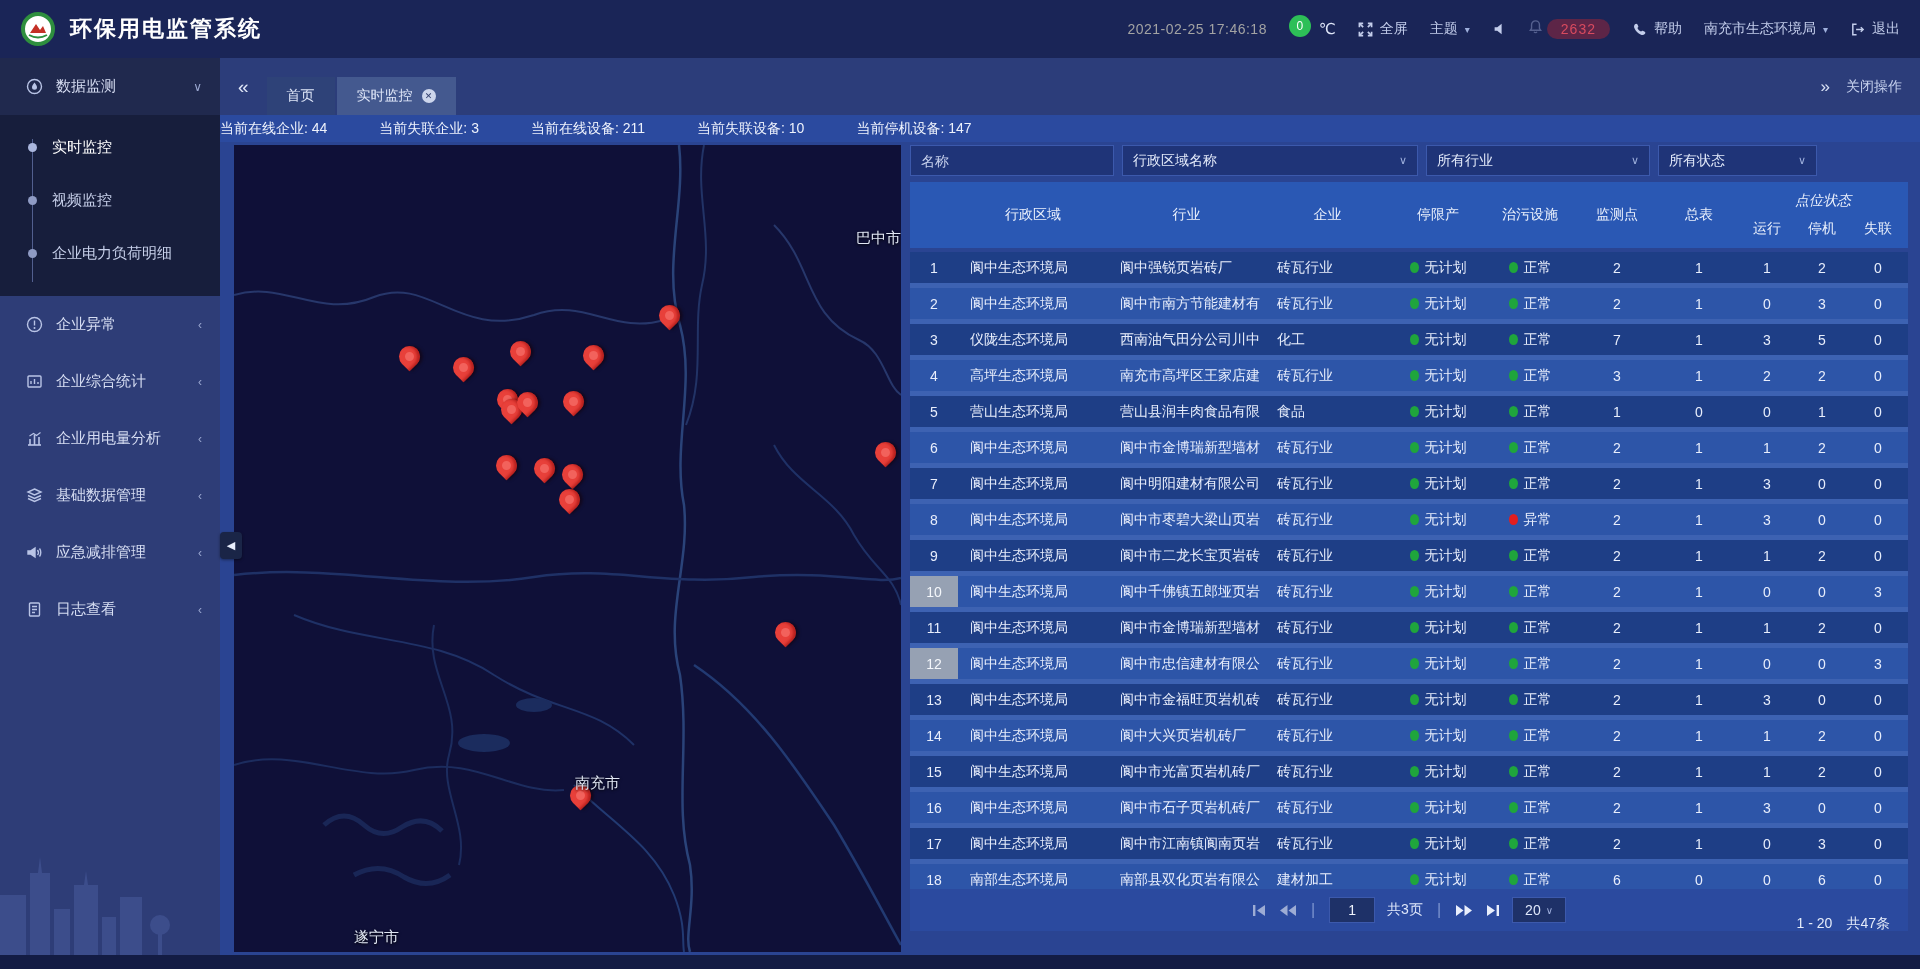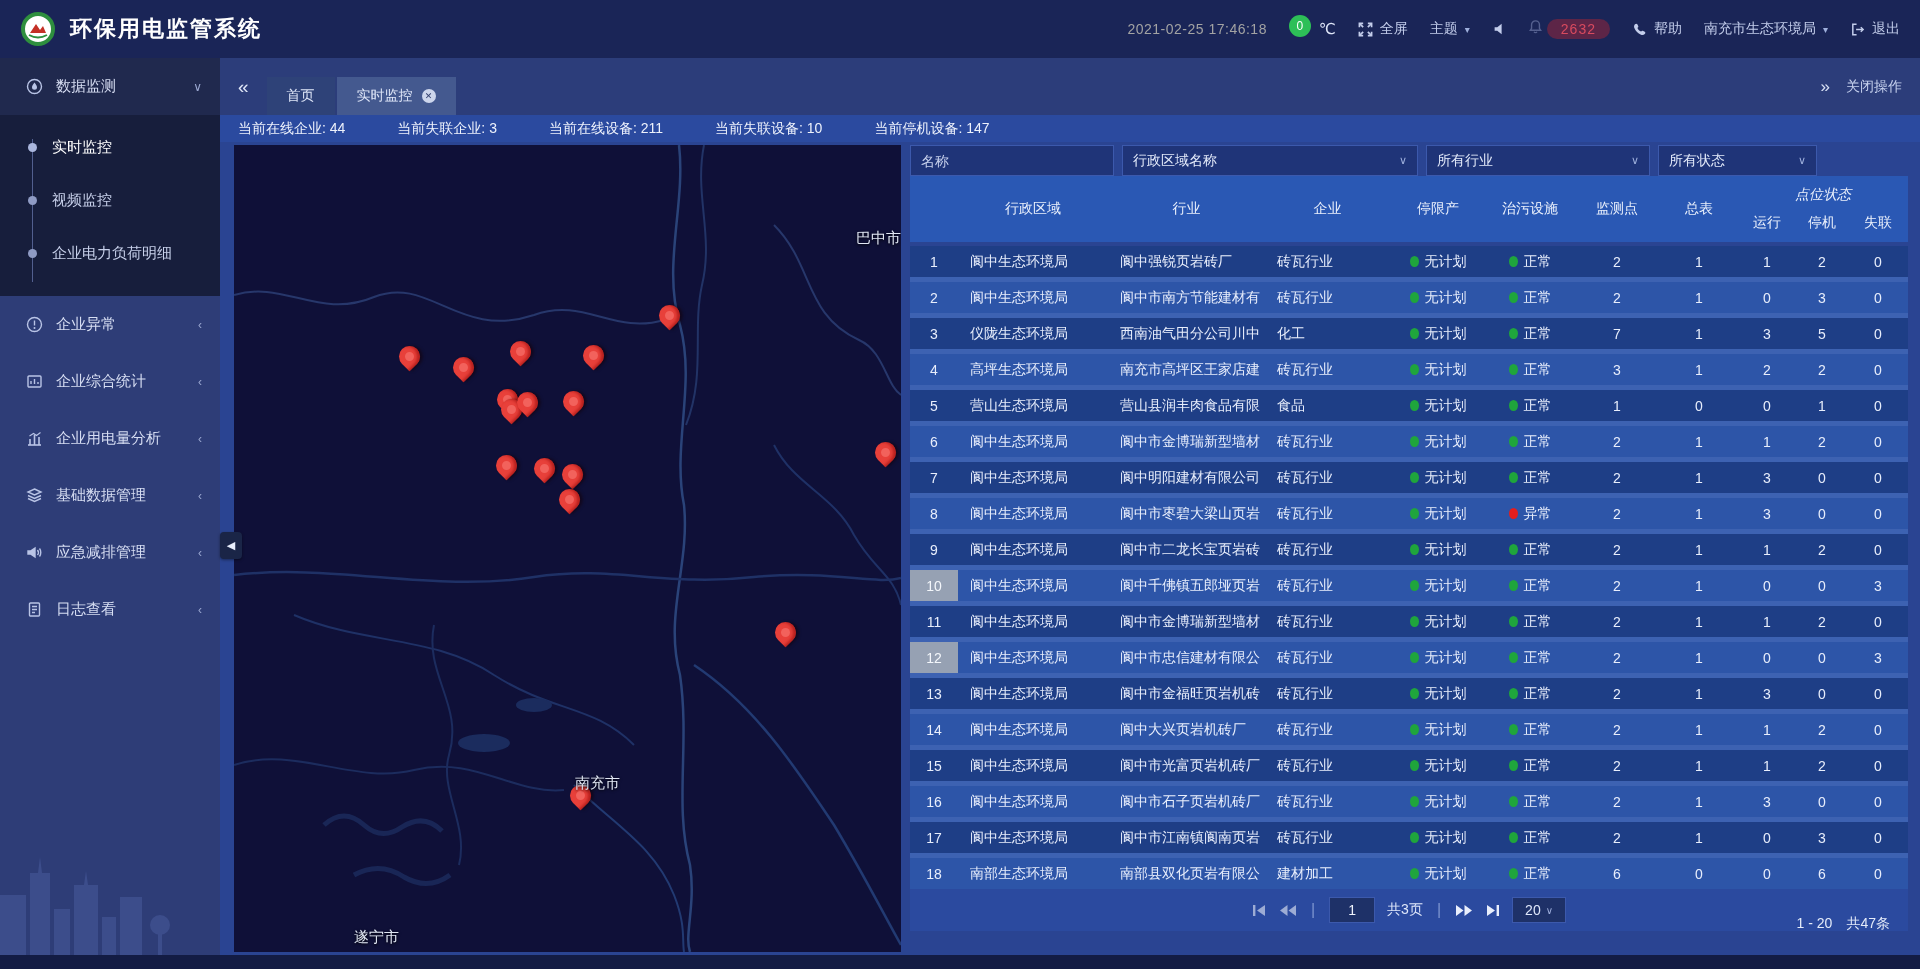--- a/index.html
+++ b/index.html
@@ -46,36 +46,36 @@
 
   .tabbar { height:57px; background:#2c3d7a; display:flex; padding:0 18px; flex-shrink:0; }
   .tab-scroll-left { align-self:center; color:#e0e7f8; font-size:19px; margin-right:18px; cursor:pointer; }
   .tabs { display:flex; align-items:flex-end; gap:2px; }
   .tab { height:38px; padding:0 20px; display:flex; align-items:center; gap:9px; font-size:14px; color:#dfe6f8; background:#2e4278; cursor:pointer; }
   .tab.active { background:#44598f; }
   .tab-close { width:14px; height:14px; border-radius:50%; background:#cdd6ec; color:#33406f; font-size:9px; line-height:14px; text-align:center; cursor:pointer; }
   .tabbar-right { margin-left:auto; align-self:center; display:flex; align-items:center; gap:16px; color:#c6d1ee; font-size:14px; }
   .tab-scroll-right { font-size:17px; color:#d9e1f5; cursor:pointer; }
 
-  .statsbar { height:27px; background:#2b4a9f; display:flex; align-items:center; padding-left:18px; gap:52px; font-size:14px; color:#eef2fc; flex-shrink:0; }
+  .statsbar { height:27px; background:#2b4a9f; display:flex; align-items:center; gap:52px; font-size:14px; color:#eef2fc; flex-shrink:0; }
   .stat { white-space:nowrap; }
 
   .content-body { flex:1; display:flex; padding:3px 12px 0 14px; gap:9px; position:relative; min-height:0; }
 
   
   .map-panel { width:667px; height:807px; background:#0f1038; position:relative; overflow:hidden; flex-shrink:0; }
   .map-roads { position:absolute; inset:0; }
   .city-label { position:absolute; color:#e2e8f5; font-size:15px; text-shadow:0 1px 3px #000; white-space:nowrap; }
   .pin { position:absolute; width:21px; height:21px; background:#e8403a; border-radius:50% 50% 50% 0; transform:rotate(-45deg); box-shadow:2px 2px 3px rgba(20,0,10,.55), inset -2px -2px 3px rgba(150,10,10,.6); }
   .pin::after { content:''; position:absolute; left:6px; top:6px; width:9px; height:9px; border-radius:50%; background:#f2625c; }
   .collapse-handle { position:absolute; left:0; top:390px; width:22px; height:27px; background:#1a2547; border-radius:4px; display:flex; align-items:center; justify-content:center; color:#e8eefc; font-size:11px; cursor:pointer; z-index:6; box-shadow:0 1px 3px rgba(0,0,0,.4); }
 
   
   .table-panel { flex:1; height:786px; display:flex; flex-direction:column; min-width:0; }
-  .filters { display:flex; gap:8px; height:31px; flex-shrink:0; }
+  .filters { display:flex; gap:8px; margin-bottom:6px; height:31px; flex-shrink:0; }
   .filter-input { width:204px; background:#1f3478; border:1px solid #3c59ac; color:#dfe6f8; padding:0 10px; font-size:14px; outline:none; font-family:inherit; }
   .filter-input::placeholder { color:#c6d0ec; opacity:1; }
   .filter-select { background:#1f3478; border:1px solid #3c59ac; display:flex; align-items:center; justify-content:space-between; padding:0 10px; color:#e3eafa; font-size:14px; cursor:pointer; }
   .fs-region { width:296px; } .fs-industry { width:224px; } .fs-status { width:159px; }
   .filter-select .caret { font-size:11px; }
 
   .grid { display:grid; grid-template-columns:48px 150px 157px 125px 96px 88px 86px 78px 58px 52px 1fr; }
   .thead { background:#2a58b4; color:#eaf0fc; height:66px; margin-bottom:4px; font-size:14px; grid-template-rows:28px 38px; flex-shrink:0; }
   .thead .h-main { grid-row:1/3; display:flex; align-items:center; justify-content:center; }
   .thead .h-group { grid-column:9/12; grid-row:1; display:flex; align-items:flex-end; justify-content:center; font-style:italic; padding-bottom:0; }

